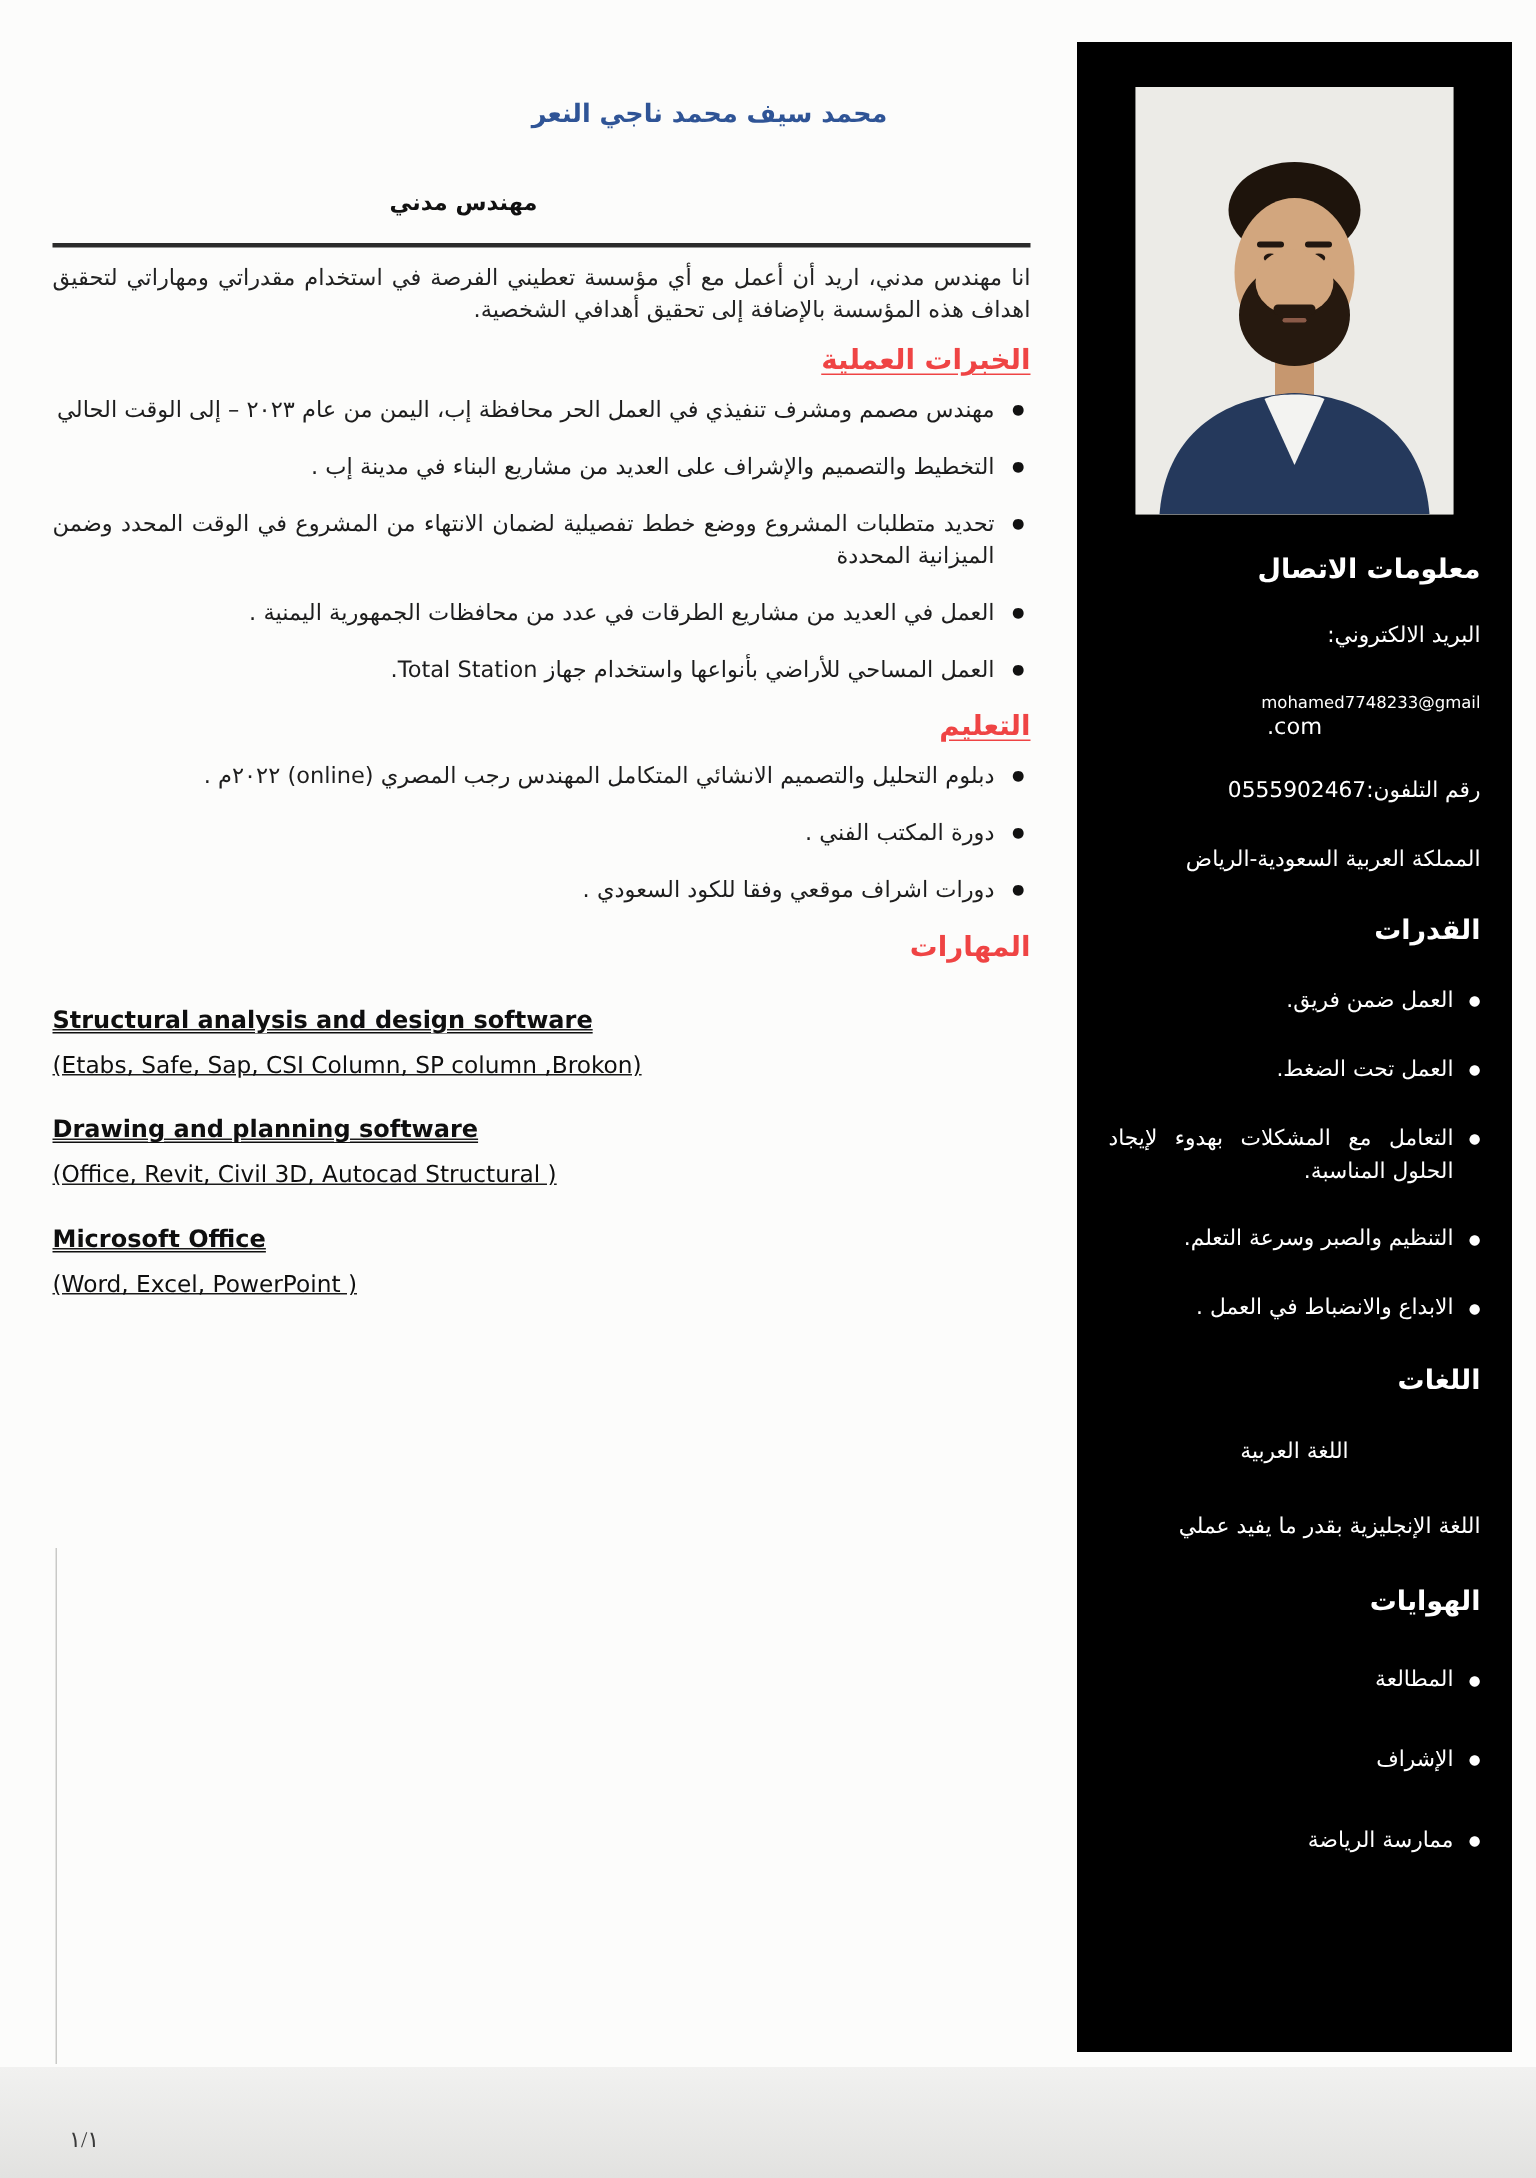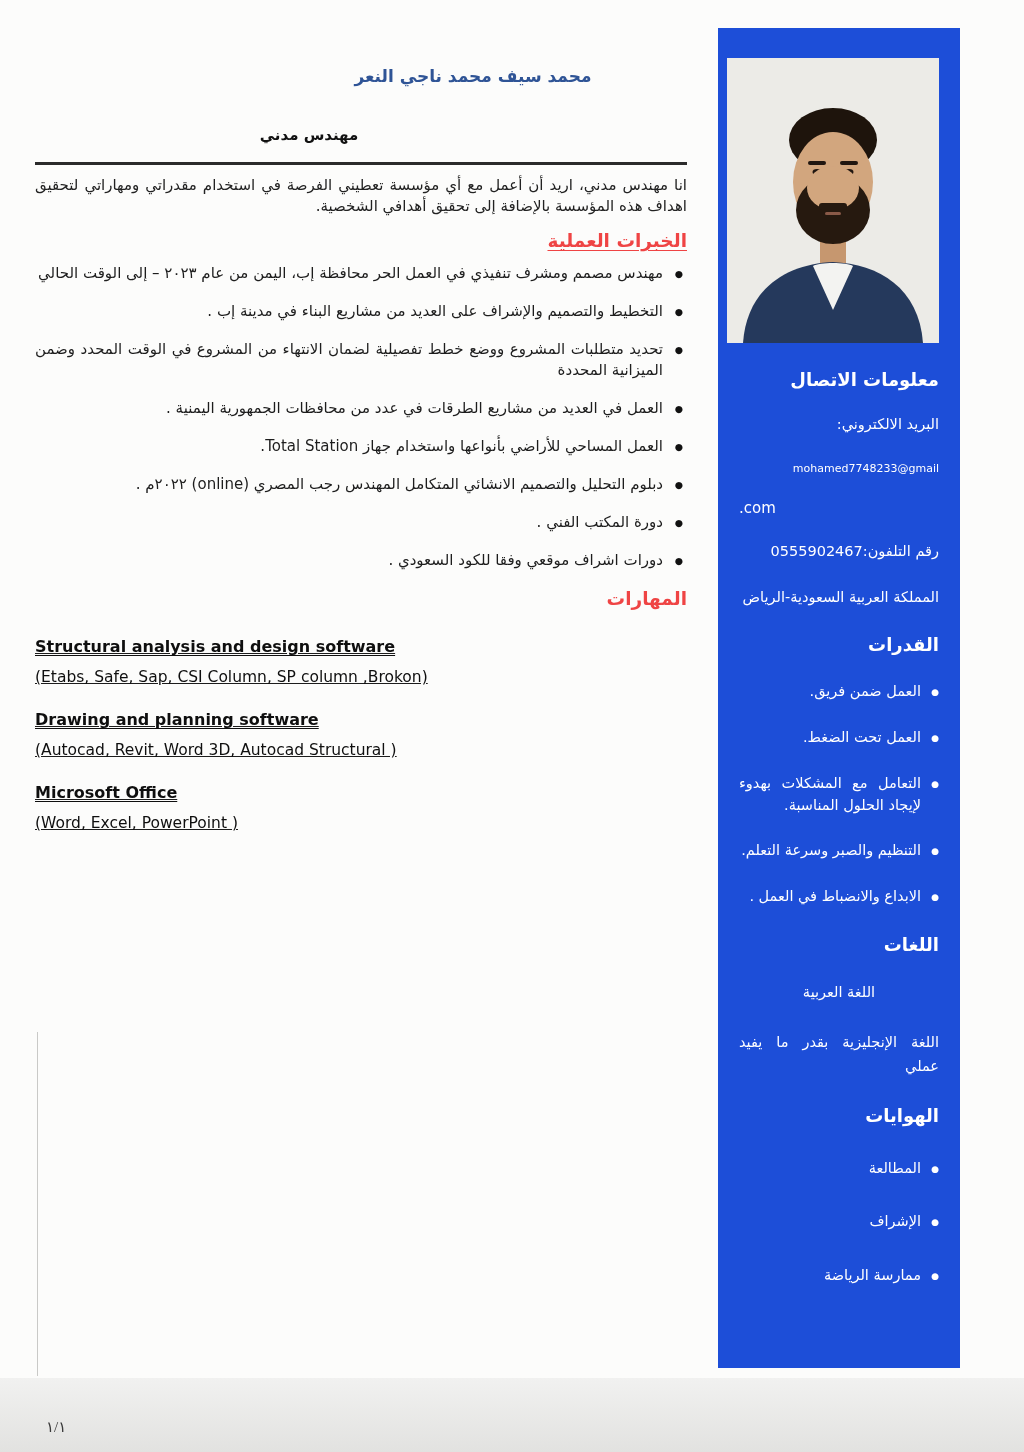--- a/index.html
+++ b/index.html
@@ -16,26 +16,26 @@
   .sec.u{text-decoration:underline;text-underline-offset:3px;}
   .blist{list-style:none;margin:12px 0 0 0;padding:0;}
   .blist li{position:relative;padding-right:24px;margin-bottom:17px;font-size:15px;line-height:1.4;text-align:justify;color:#1d1d1d;}
   .blist li::before{content:"●";position:absolute;right:4px;top:4px;font-size:9.5px;color:#111;}
   .skills{direction:ltr;text-align:left;margin-top:28px;text-decoration:underline;}
   .sk-h{font-weight:bold;text-decoration:underline;text-underline-offset:3px;font-size:16px;color:#0f0f0f;margin-top:24px;}
   .skills .sk-h:first-child{margin-top:0;}
   .sk-i{margin-top:12px;font-size:15.5px;color:#0f0f0f;}
 
   
-  .sidebar{position:absolute;top:28px;left:718px;width:242px;height:1340px;background:#1d4ed8;color:#fff;direction:rtl;padding:30px 21px 0 21px;box-sizing:border-box;}
+  .sidebar{position:absolute;top:28px;left:718px;width:290px;height:1340px;background:#000000;color:#fff;direction:rtl;padding:30px 21px 0 21px;box-sizing:border-box;}
   .photo-wrap{width:212px;height:285px;margin:0 auto;background:#ecebe7;overflow:hidden;}
   .sb-title{font-size:18px;font-weight:bold;margin-top:26px;}
   .sb-line{font-size:14.5px;margin-top:24px;line-height:1.5;}
   .email1{direction:ltr;text-align:right;font-size:11px;margin-top:26px;}
-  .email2{direction:ltr;font-size:15px;margin-top:24px;}
+  .email2{direction:ltr;text-align:center;font-size:15px;}
   .sb-list{list-style:none;margin:26px 0 0 0;padding:0;}
   .sb-list li{position:relative;padding-right:18px;margin-bottom:24px;font-size:14.5px;line-height:1.5;text-align:justify;}
   .sb-list li::before{content:"●";position:absolute;right:0;top:5px;font-size:9px;color:#fff;}
   .sb-list.hobbies{margin-top:32px;}
   .sb-list.hobbies li{margin-bottom:32px;}
   .lang-item{font-size:14.5px;margin-top:26px;line-height:1.65;text-align:center;}
   .lang-item.just{text-align:justify;}
 
   
   .left-line{position:absolute;left:37px;top:1032px;height:344px;width:1px;background:#c9c9c7;}
@@ -56,32 +56,33 @@
 
     <h2 class="sec u">الخبرات العملية</h2>
     <ul class="blist">
       <li>مهندس مصمم ومشرف تنفيذي في العمل الحر محافظة إب، اليمن من عام ٢٠٢٣ – إلى الوقت الحالي</li>
       <li>التخطيط والتصميم والإشراف على العديد من مشاريع البناء في مدينة إب .</li>
       <li>تحديد متطلبات المشروع ووضع خطط تفصيلية لضمان الانتهاء من المشروع في الوقت المحدد وضمن الميزانية المحددة</li>
       <li>العمل في العديد من مشاريع الطرقات في عدد من محافظات  الجمهورية اليمنية .</li>
       <li>العمل المساحي للأراضي بأنواعها واستخدام جهاز Total Station.</li>
     </ul>
 
+    <h2 class="sec u">التعليم</h2>
     <ul class="blist">
       <li>دبلوم التحليل والتصميم الانشائي المتكامل المهندس رجب المصري (online) ٢٠٢٢م .</li>
       <li>دورة المكتب الفني .</li>
       <li>دورات اشراف موقعي وفقا للكود السعودي .</li>
     </ul>
 
     <h2 class="sec">المهارات</h2>
     <div class="skills">
       <div class="sk-h">Structural analysis and design software</div>
       <div class="sk-i">(Etabs, Safe, Sap, CSI Column, SP column ,Brokon)</div>
       <div class="sk-h">Drawing and planning software</div>
-      <div class="sk-i">(Autocad, Revit, Word 3D, Autocad Structural )</div>
+      <div class="sk-i">(Office, Revit, Civil 3D, Autocad Structural )</div>
       <div class="sk-h">Microsoft Office</div>
       <div class="sk-i">(Word, Excel, PowerPoint )</div>
     </div>
   </div>
 
   <aside class="sidebar">
     <div class="photo-wrap">
       <svg viewBox="0 0 212 285" width="212" height="285" role="img">
         <rect width="212" height="285" fill="#ecebe7"></rect>
         <rect x="93" y="158" width="26" height="52" fill="#c6976f"></rect>

